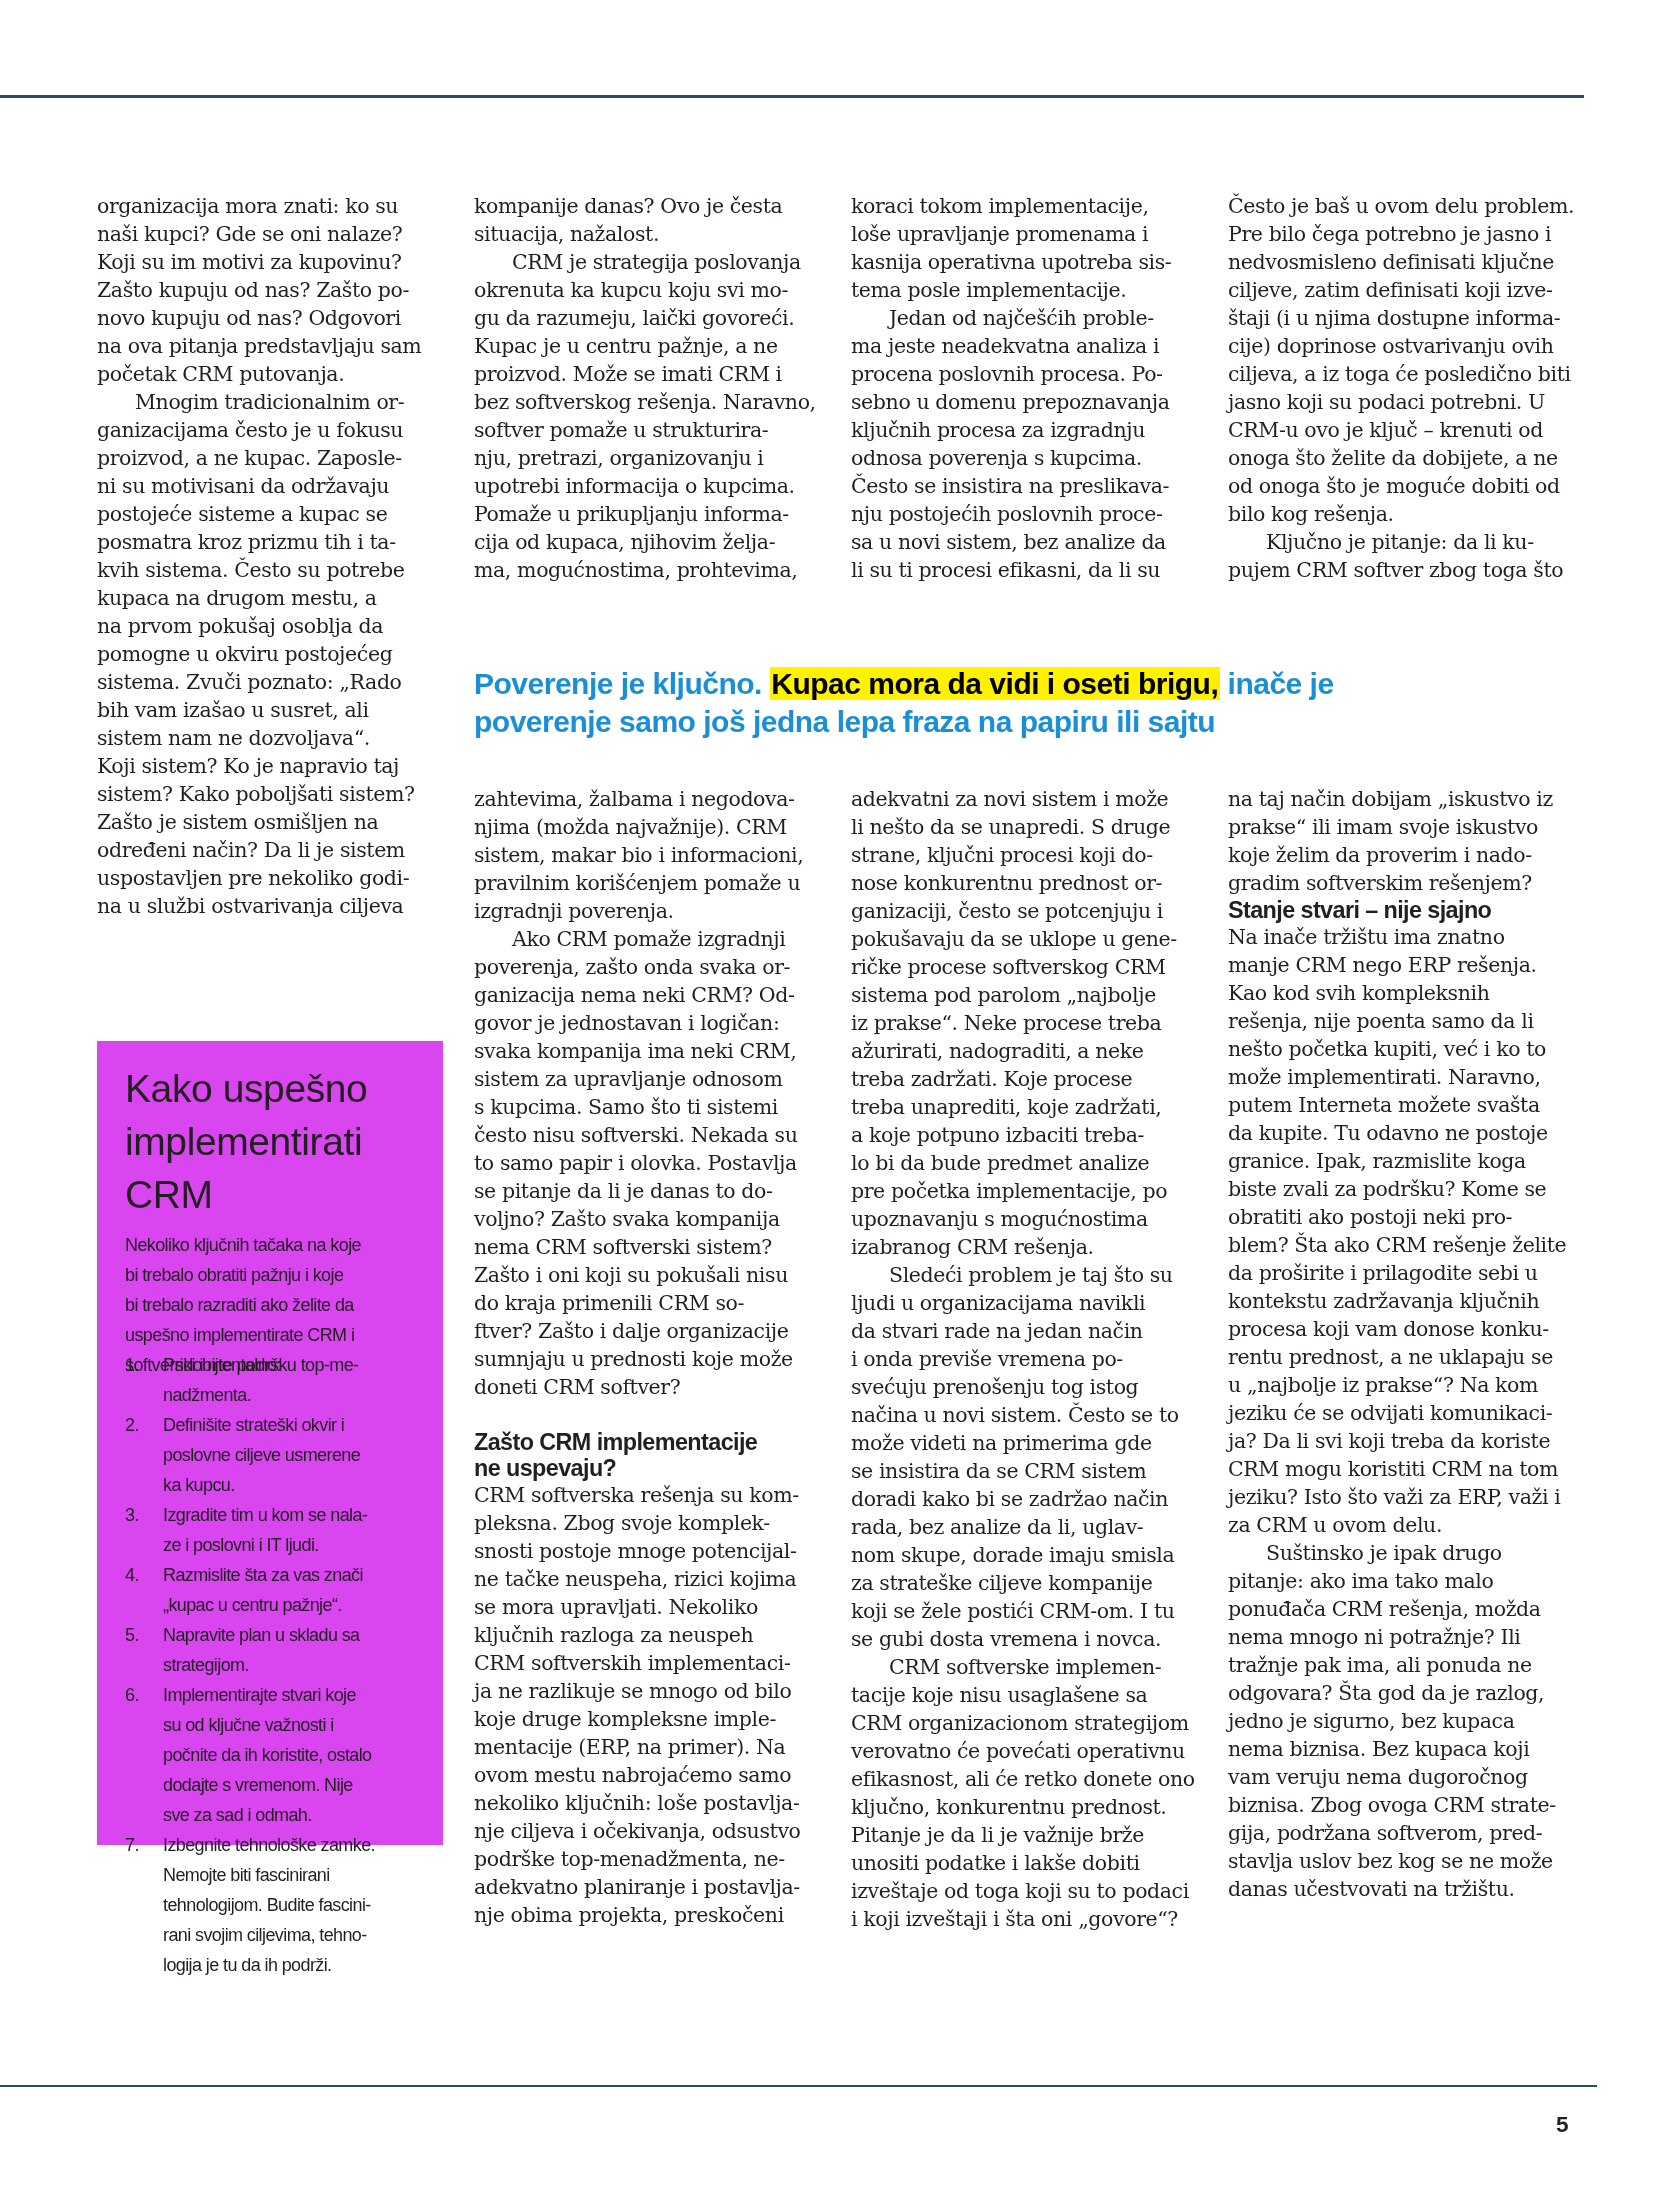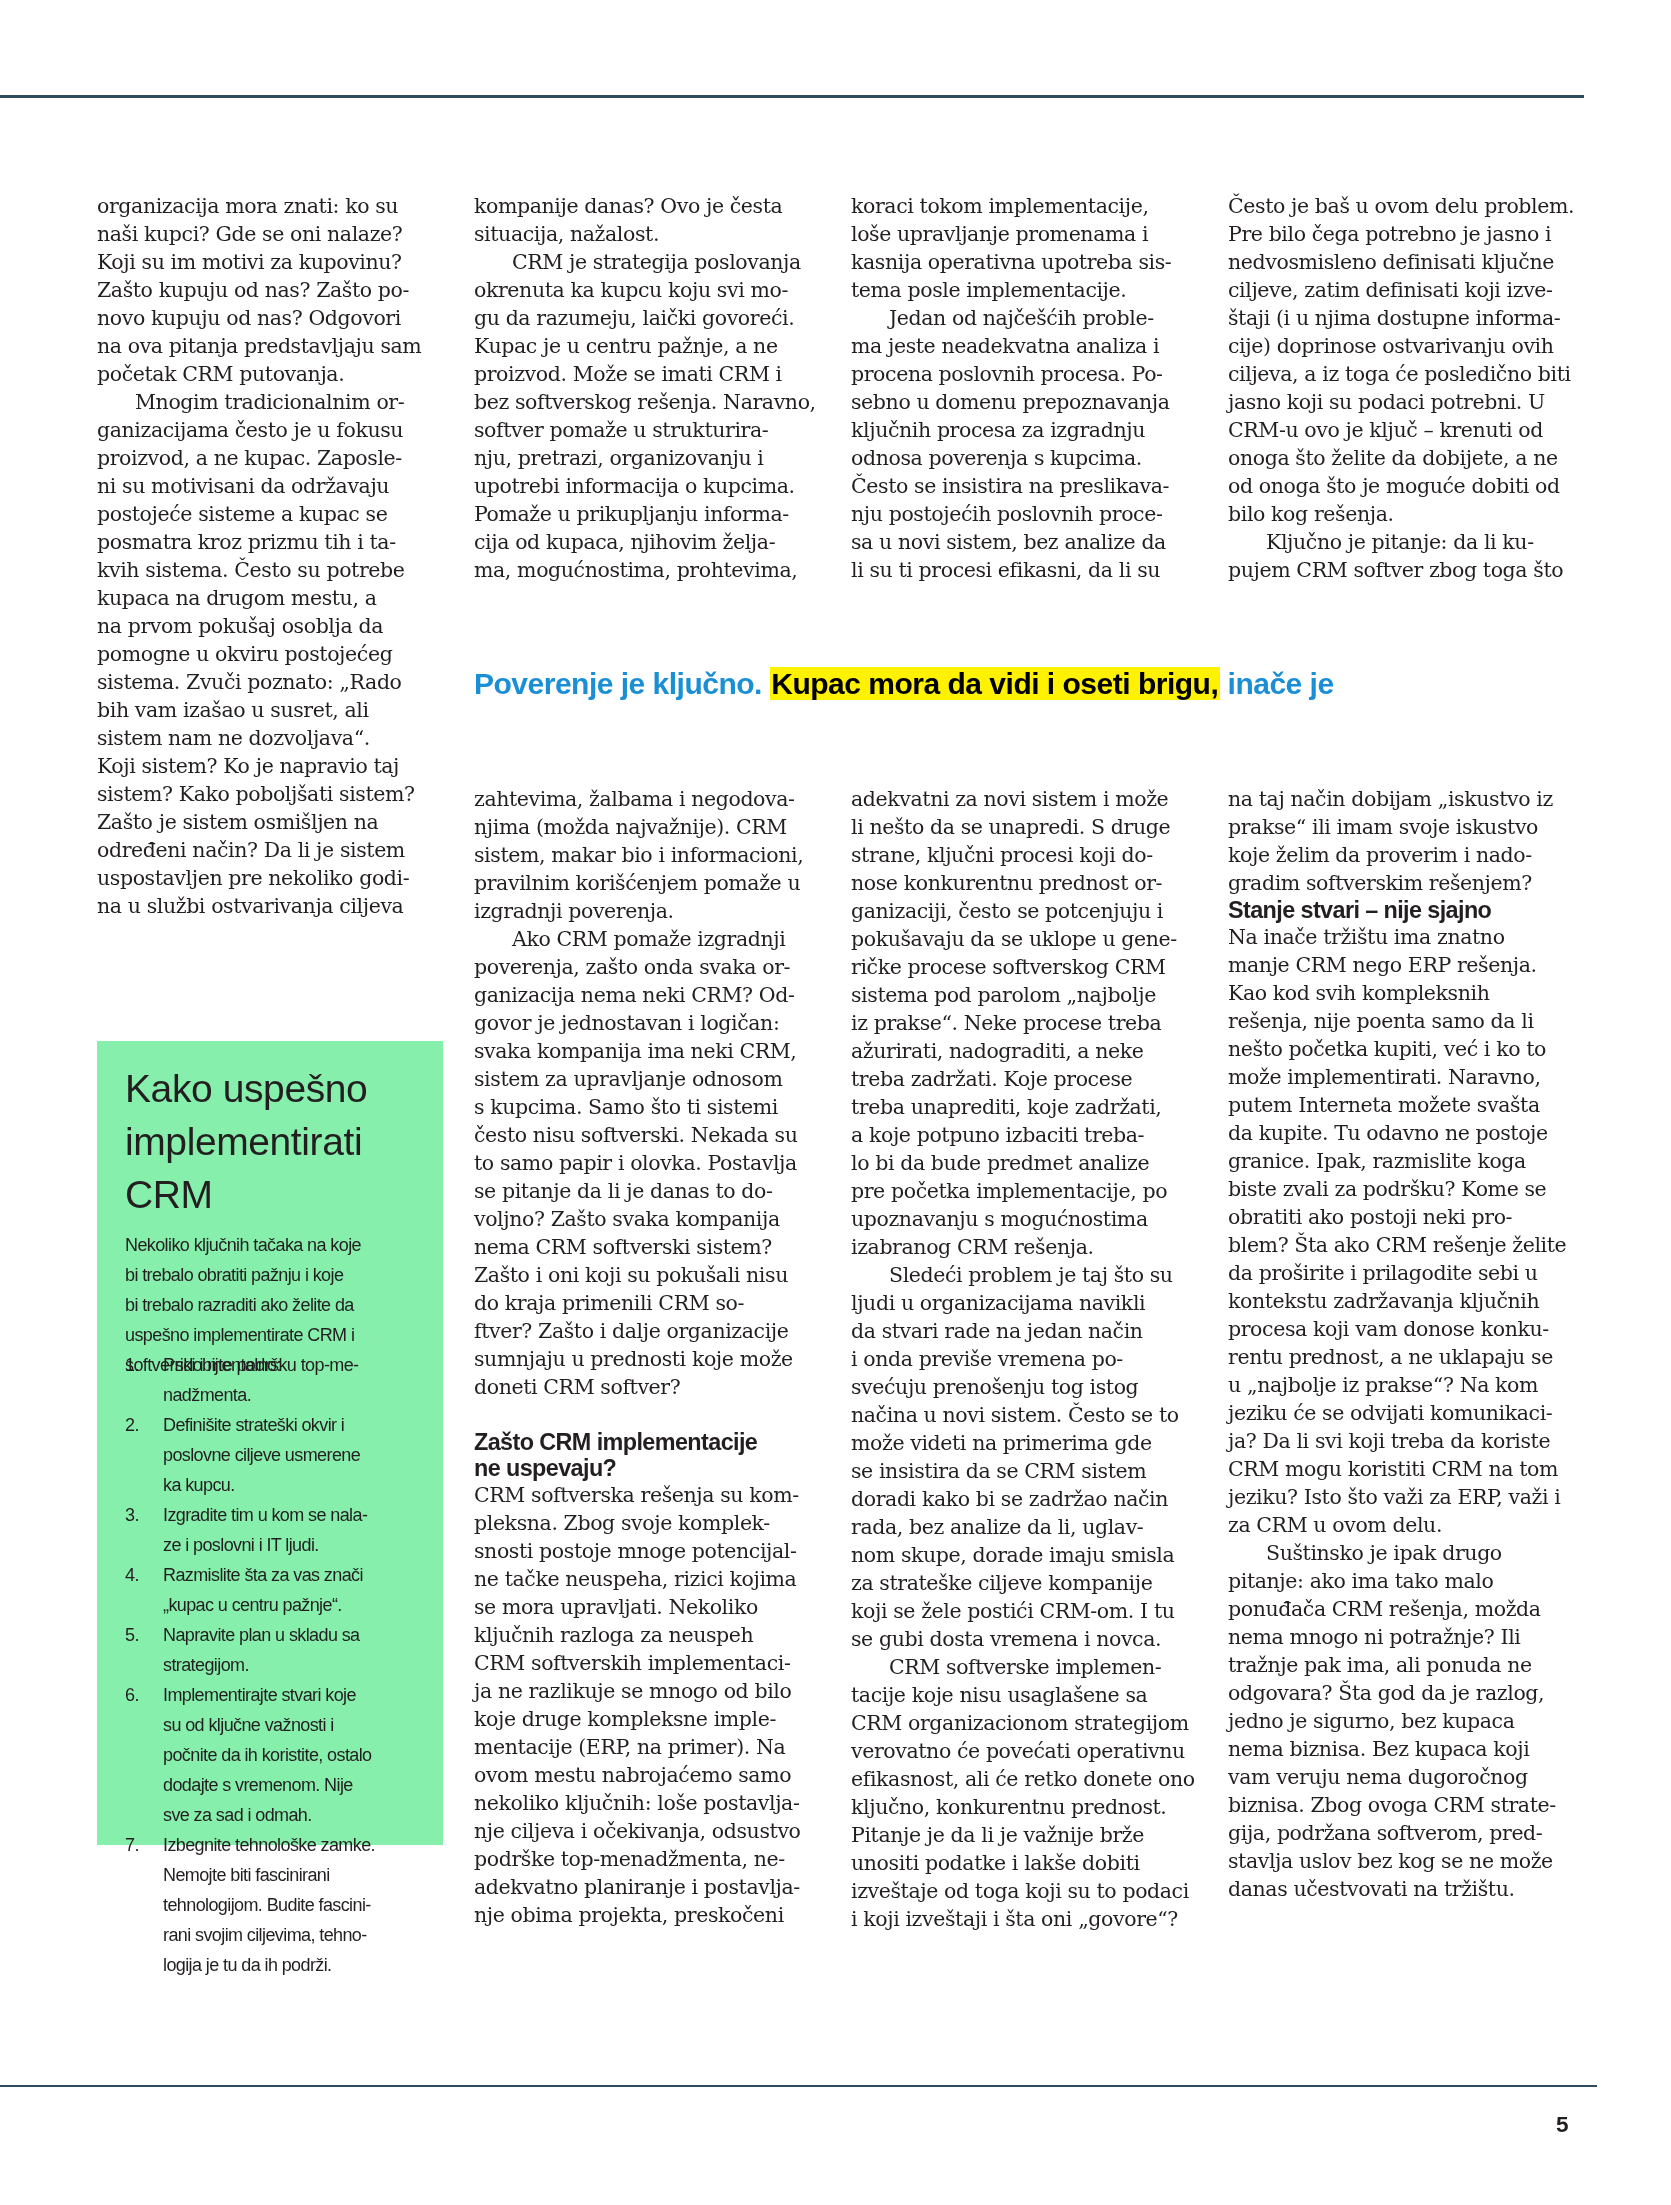--- a/index.html
+++ b/index.html
@@ -15,21 +15,21 @@
   .col2b { left: 474px; top: 785px; width: 355px; }
   .col3 { left: 851px; top: 192px; width: 355px; }
   .col3b { left: 851px; top: 785px; width: 355px; }
   .col4 { left: 1228px; top: 192px; width: 355px; }
   .col4b { left: 1228px; top: 785px; width: 355px; }
   .subhead { font-family: "Liberation Sans", sans-serif; font-weight: bold; font-size: 23.4px; line-height: 26px; letter-spacing: -0.6px; color: #231f20; margin: 0; }
   .sh-2 { margin-top: 28px; }
   .sh-4 { }
   .pull { position: absolute; left: 474px; top: 665px; width: 1109px; font-family: "Liberation Sans", sans-serif; font-weight: bold; font-size: 30px; line-height: 38px; letter-spacing: -0.5px; color: #1a8fd6; white-space: nowrap; }
   .pull .hl { background: #fff200; color: #000000; padding: 0 1.5px; }
-  .sidebox { position: absolute; left: 97px; top: 1041px; width: 346px; height: 804px; background: #86efac; }
+  .sidebox { position: absolute; left: 97px; top: 1041px; width: 346px; height: 804px; background: #d946ef; }
   .sidebox-title { position: absolute; left: 28px; top: 21px; font-family: "Liberation Sans", sans-serif; font-size: 39px; line-height: 53px; letter-spacing: -0.4px; color: #231f20; margin: 0; white-space: nowrap; }
   .sidebox-intro { position: absolute; left: 28px; top: 189px; font-family: "Liberation Sans", sans-serif; font-size: 18px; line-height: 30px; letter-spacing: -0.6px; color: #231f20; white-space: nowrap; }
   .sidebox-intro p { margin: 0; }
   .steps { position: absolute; left: 28px; top: 309px; font-family: "Liberation Sans", sans-serif; font-size: 18px; line-height: 30px; letter-spacing: -0.6px; color: #231f20; white-space: nowrap; }
   .step { display: flex; }
   .step-num { width: 38px; flex: none; }
   .step-text p { margin: 0; }
   .page-number { position: absolute; left: 1556px; top: 2112px; font-family: "Liberation Sans", sans-serif; font-weight: bold; font-size: 22.6px; color: #231f20; }
 </style>
 </head>
@@ -151,20 +151,21 @@
     <p>softver pomaže u strukturira-</p>
     <p>nju, pretrazi, organizovanju i</p>
     <p>upotrebi informacija o kupcima.</p>
     <p>Pomaže u prikupljanju informa-</p>
     <p>cija od kupaca, njihovim želja-</p>
     <p>ma, mogućnostima, prohtevima,</p>
   </div>
 
 <div class="pull">
   <div><span>Poverenje je ključno. </span><span class="hl">Kupac mora da vidi i oseti brigu,</span><span> inače je</span></div>
+  <div>poverenje samo još jedna lepa fraza na papiru ili sajtu</div>
 </div>
 
 <div class="col col2b">
   <div>
       <p>zahtevima, žalbama i negodova-</p>
       <p>njima (možda najvažnije). CRM</p>
       <p>sistem, makar bio i informacioni,</p>
       <p>pravilnim korišćenjem pomaže u</p>
       <p>izgradnji poverenja.</p>
       <p class="ind">Ako CRM pomaže izgradnji</p>

